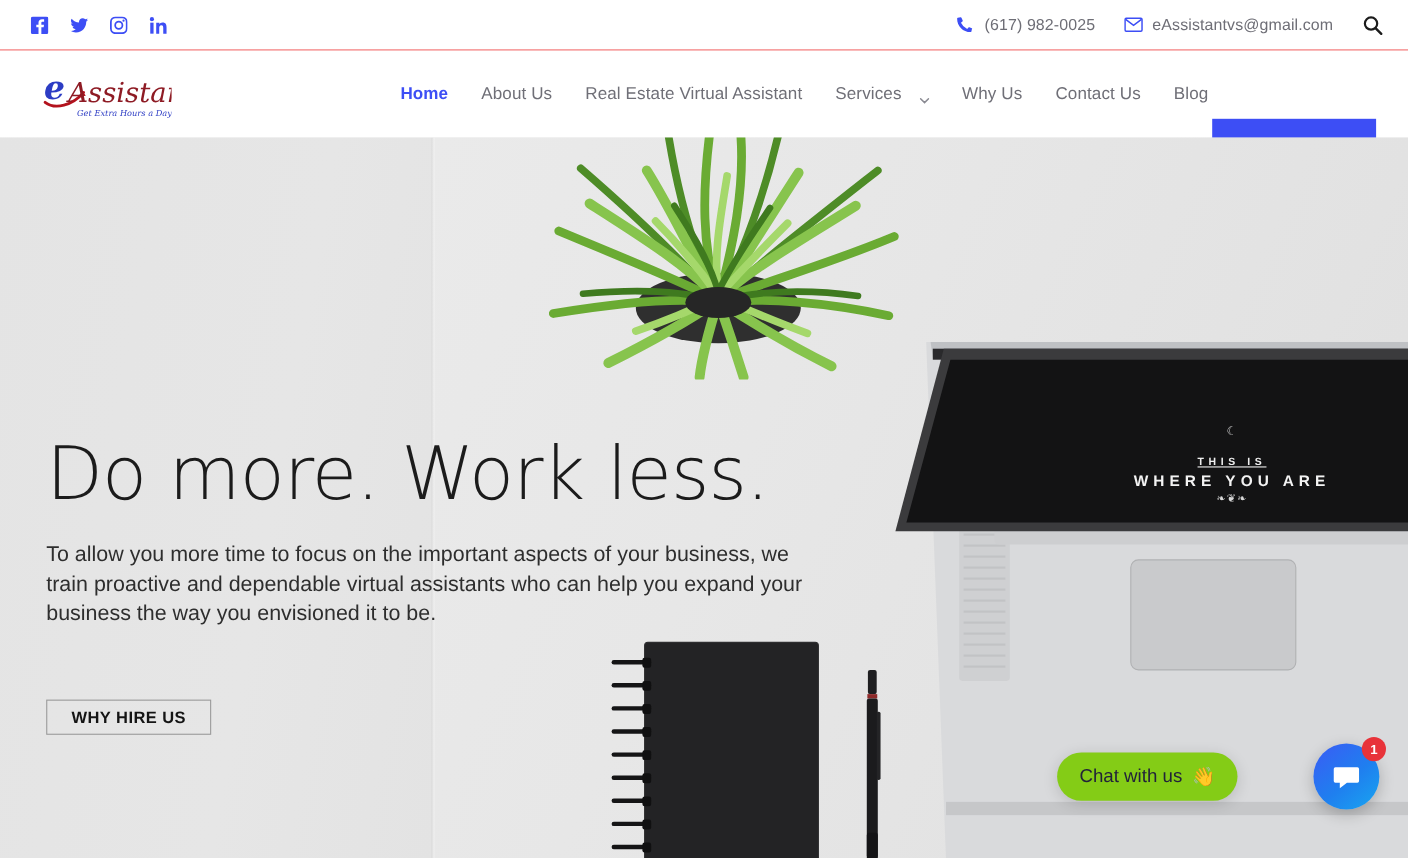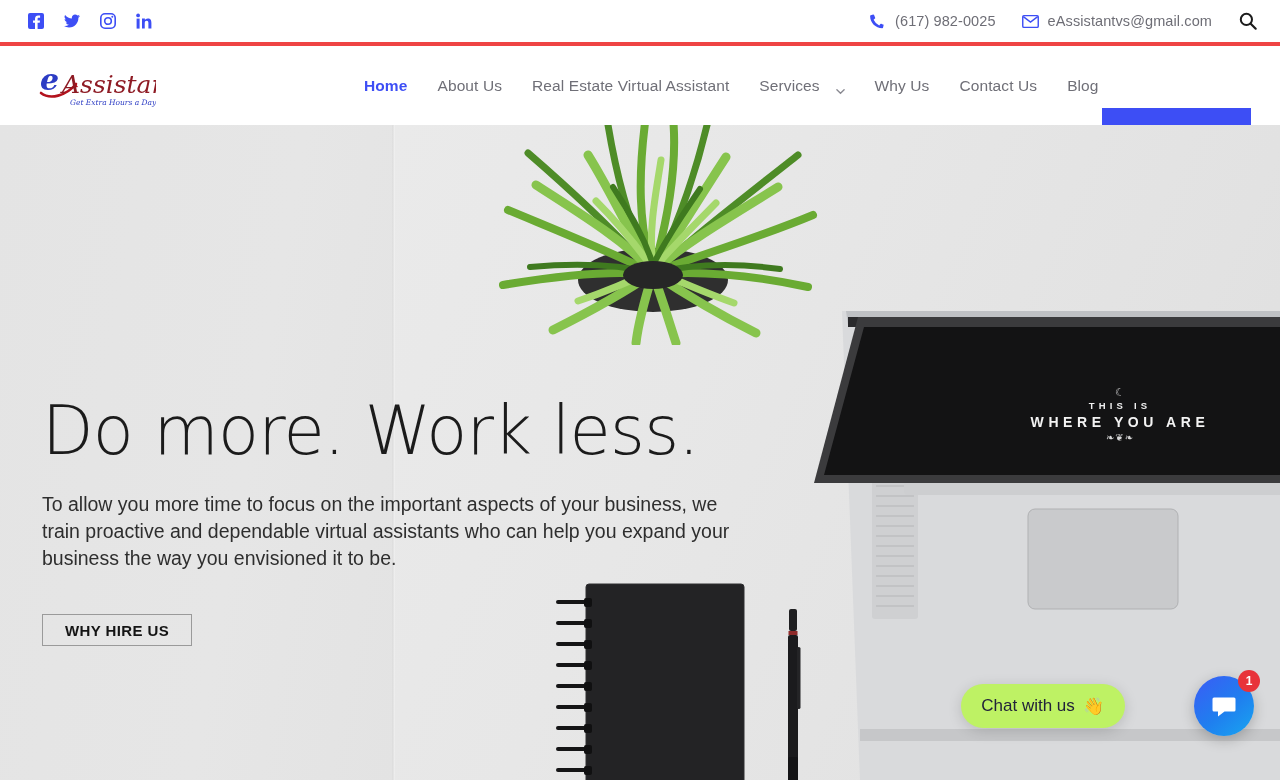--- a/index.html
+++ b/index.html
@@ -7,21 +7,21 @@
     width:1280px; height:780px; overflow:hidden;
     font-family:"Liberation Sans", sans-serif;
     background:#ffffff;
   }
 
   
   .topbar{
     height:46px; width:1280px;
     display:flex; align-items:center;
     background:#fff;
-    border-bottom:4px solid #ef4444;
+    border-bottom:1px solid #ef4444;
     position:relative;
   }
   .social{ display:flex; align-items:center; gap:20px; margin-left:28px; }
   .social-ic{ width:16px; height:16px; display:block; }
   .social-ic svg{ width:16px; height:16px; display:block; }
 
   .topright{
     margin-left:auto; margin-right:22px;
     display:flex; align-items:center; gap:0px;
   }
@@ -98,21 +98,21 @@
   .laptop svg{ width:490px; height:470px; display:block; }
   .laptop-screen{ position:absolute; left:806px; top:190px; width:480px; height:175px; }
   .laptop-screen svg{ width:480px; height:175px; display:block; }
   .screen-text{
     position:absolute; left:975px; top:262px; width:290px;
     text-align:center; color:#e9e9e9; pointer-events:none;
   }
   .screen-moon{ font-size:11px; line-height:10px; color:#dcdcdc; }
   .screen-l1{
     font-size:9.5px; letter-spacing:4.2px; font-weight:bold;
-    color:#efefef; margin-top:3px;
+    color:#efefef; margin-top:18px;text-decoration:underline;
   }
   .screen-l2{
     font-size:14px; letter-spacing:4.6px; font-weight:bold;
     color:#f3f3f3; margin-top:3px;
   }
   .screen-orn{
     font-size:10px; letter-spacing:1px; color:#d8d8d8; margin-top:2px;
   }
 
   
@@ -125,33 +125,33 @@
   .hero-copy{ position:absolute; left:42px; top:272px; width:760px; z-index:5; }
   .hero-title{
     font-size:67px; line-height:1.02; color:#1b1b1b;
     font-weight:300; letter-spacing:-.8px;
     font-family:"DejaVu Sans", sans-serif;
   }
   .hero-sub{
     margin-top:26px; font-size:19.5px; line-height:27px;
     color:#2e2e2e; width:712px; font-weight:400;
   }
-  .hero-btns{ margin-top:42px; display:flex; align-items:flex-start; gap:35px; }
+  .hero-btns{ margin-top:64px; display:flex; align-items:flex-start; gap:35px; }
   .ghost-btn{
     border:1px solid #9a9a9a; background:transparent;
     color:#141414; font-size:15px; font-weight:bold;
     letter-spacing:.4px; padding:0 22px; height:32px;
     display:flex; align-items:center; justify-content:center;
     cursor:pointer; font-family:"Liberation Sans", sans-serif;
   }
 
   
   .chat-pill{
     position:absolute; right:155px; bottom:52px;
-    height:44px; background:#bef264; border-radius:22px;
+    height:44px; background:#84cc16; border-radius:22px;
     display:flex; align-items:center; gap:9px;
     padding:12px 20px; box-shadow:0 3px 14px rgba(0,0,0,.15);
     cursor:pointer; z-index:20;
   }
   .chat-pill .lbl{ font-size:17px; color:#22223a; }
   .chat-pill .wave{ font-size:17px; }
   .chat-fab{
     position:absolute; right:26px; bottom:44px;
     width:60px; height:60px; border-radius:50%;
     background:linear-gradient(140deg,#3b5bf5 0%,#1f7fef 55%,#18a6f0 100%);

